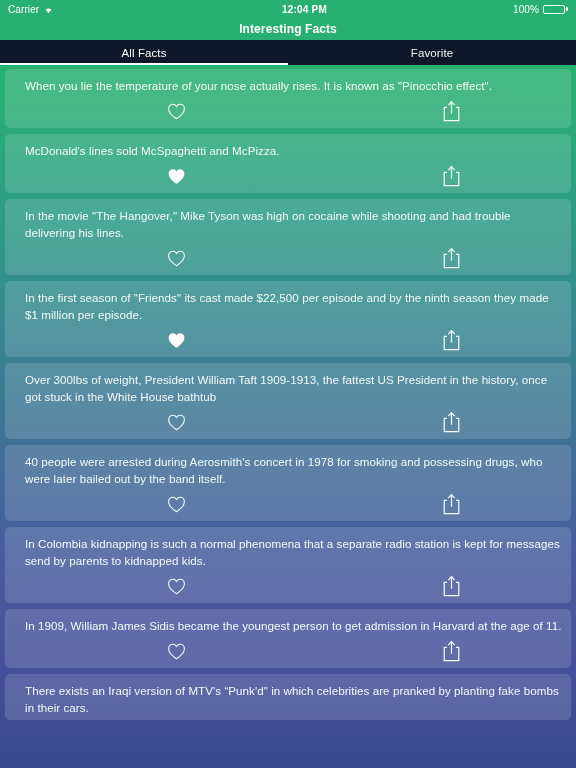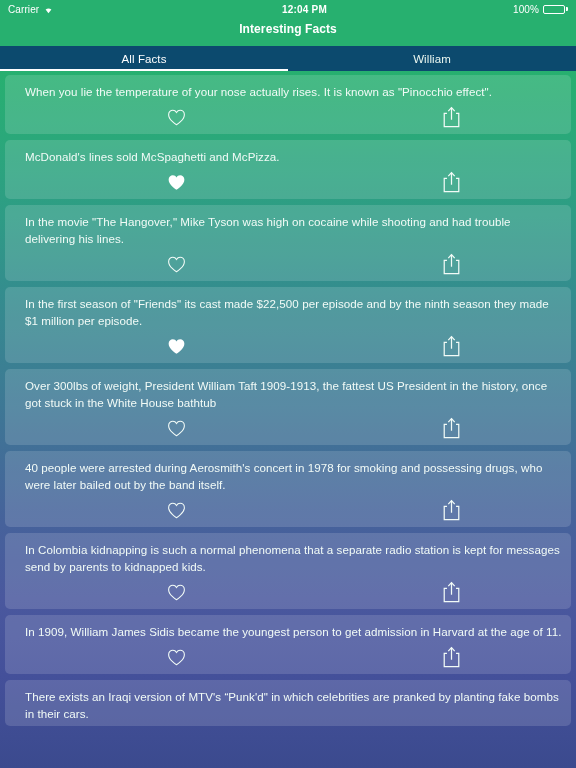--- a/index.html
+++ b/index.html
@@ -71,24 +71,23 @@
     background:#27b06f;
     display:flex; align-items:center; justify-content:center;
   }
   #nav-title {
     color:#ffffff; font-size:12px; font-weight:bold; letter-spacing:0.1px;
   }
 
   
   #tab-bar {
     height:25px;
-    background:#0c4a6e;
+    background:#0f172a;
     display:flex;
     position:relative;
-    margin-top:6px;
   }
   .tab {
     flex:1; display:flex; align-items:center; justify-content:center;
     color:#ffffff; font-size:11.5px; letter-spacing:0.1px;
     cursor:pointer; user-select:none;
   }
   .tab.inactive { color:#eaf7f0; }
   #tab-indicator {
     position:absolute; bottom:0; left:0;
     width:288px; height:2px; background:#ffffff;
@@ -146,21 +145,21 @@
     </span>
   </div>
 </div>
 
 <div id="nav-header">
   <div id="nav-title">Interesting Facts</div>
 </div>
 
 <div id="tab-bar">
   <div class="tab">All Facts</div>
-  <div class="tab inactive">William</div>
+  <div class="tab inactive">Favorite</div>
   <div id="tab-indicator"></div>
 </div>
 
 <div id="facts-list">
     <div class="fact-card">
       <div class="fact-text">When you lie the temperature of your nose actually rises. It is known as "Pinocchio effect".</div>
       <div class="fact-actions">
         <div class="act-btn act-fav">
           <svg width="19" height="17" viewBox="0 0 24 22">
             <path d="M12 20.3 C12 20.3 1.8 14.2 1.8 7.3 C1.8 3.9 4.4 1.6 7.3 1.6 C9.4 1.6 11.1 2.8 12 4.4 C12.9 2.8 14.6 1.6 16.7 1.6 C19.6 1.6 22.2 3.9 22.2 7.3 C22.2 14.2 12 20.3 12 20.3 Z" fill="none" stroke="#f2fbf7" stroke-width="1.4"></path>

